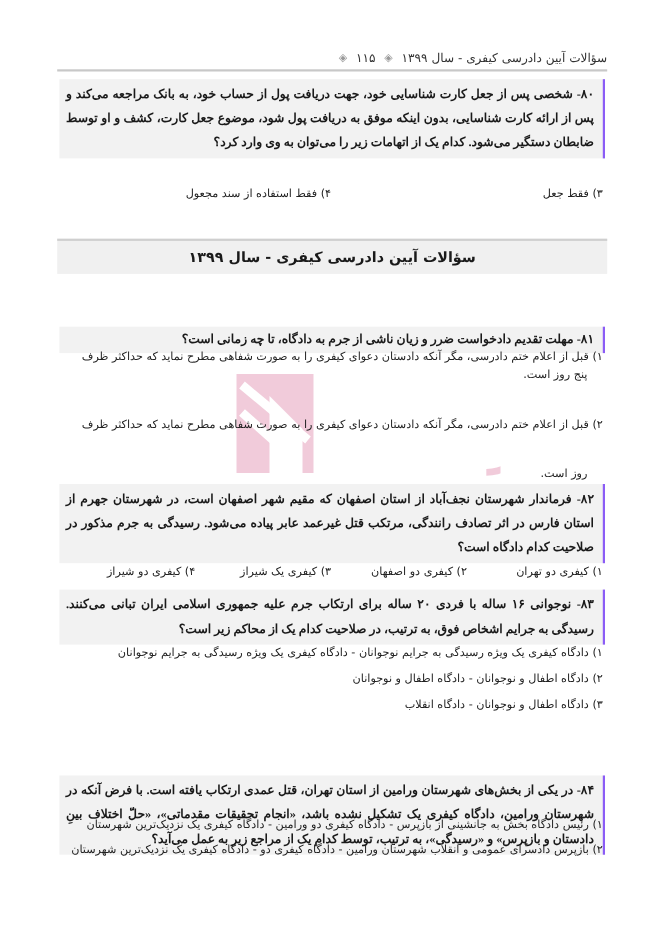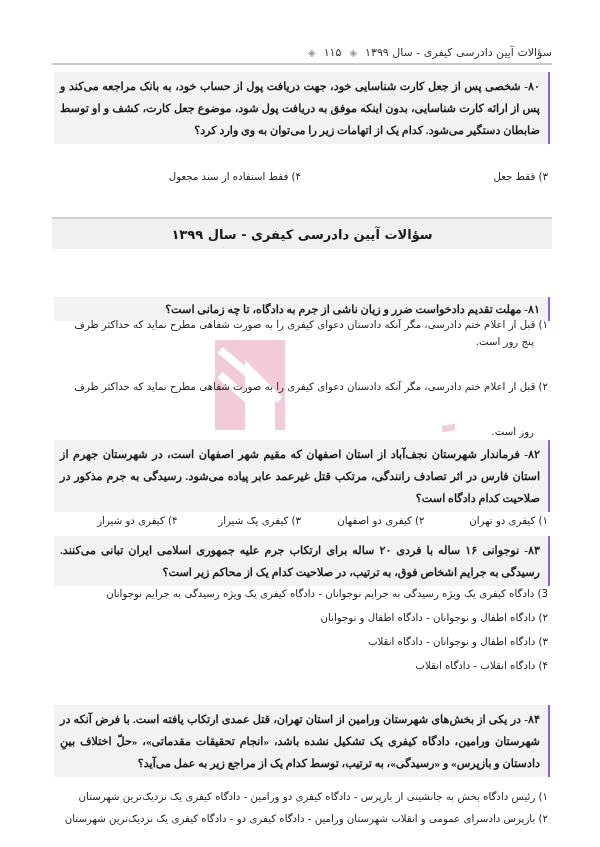--- a/index.html
+++ b/index.html
@@ -100,25 +100,24 @@
     <span class="cell">۲) کیفری دو اصفهان</span>
     <span class="cell">۳) کیفری یک شیراز</span>
     <span class="cell">۴) کیفری دو شیراز</span>
   </div>
 </div>
 
 <div class="qbox" style="top:536px;">
   <span>۸۳- نوجوانی ۱۶ ساله با فردی ۲۰ ساله برای ارتکاب جرم علیه جمهوری اسلامی ایران تبانی می‌کنند. رسیدگی به جرایم اشخاص فوق، به ترتیب، در صلاحیت کدام یک از محاکم زیر است؟</span>
 </div>
 <div class="opts" style="top:582px; line-height:24px;">
-  <div>3) دادگاه کیفری یک ویژه رسیدگی به جرایم نوجوانان - دادگاه کیفری یک ویژه رسیدگی به جرایم نوجوانان</div>
+  <div>۱) دادگاه کیفری یک ویژه رسیدگی به جرایم نوجوانان - دادگاه کیفری یک ویژه رسیدگی به جرایم نوجوانان</div>
   <div>۲) دادگاه اطفال و نوجوانان - دادگاه اطفال و نوجوانان</div>
   <div>۳) دادگاه اطفال و نوجوانان - دادگاه انقلاب</div>
-  <div>۴) دادگاه انقلاب - دادگاه انقلاب</div>
 </div>
 
 <div class="qbox" style="top:705px;">
   <span>۸۴- در یکی از بخش‌های شهرستان ورامین از استان تهران، قتل عمدی ارتکاب یافته است. با فرض آنکه در شهرستان ورامین، دادگاه کیفری یک تشکیل نشده باشد، «انجام تحقیقات مقدماتی»، «حلّ اختلاف بینِ دادستان و بازپرس» و «رسیدگی»، به ترتیب، توسط کدام یک از مراجع زیر به عمل می‌آید؟</span>
 </div>
-<div class="opts" style="top:740px; line-height:22px;margin-top:46px;">
+<div class="opts" style="top:740px; line-height:22px;">
   <div>۱) رئیس دادگاه بخش به جانشینی از بازپرس - دادگاه کیفری دو ورامین - دادگاه کیفری یک نزدیک‌ترین شهرستان</div>
   <div>۲) بازپرس دادسرای عمومی و انقلاب شهرستان ورامین - دادگاه کیفری دو - دادگاه کیفری یک نزدیک‌ترین شهرستان</div>
 </div>
 
 </body></html>

